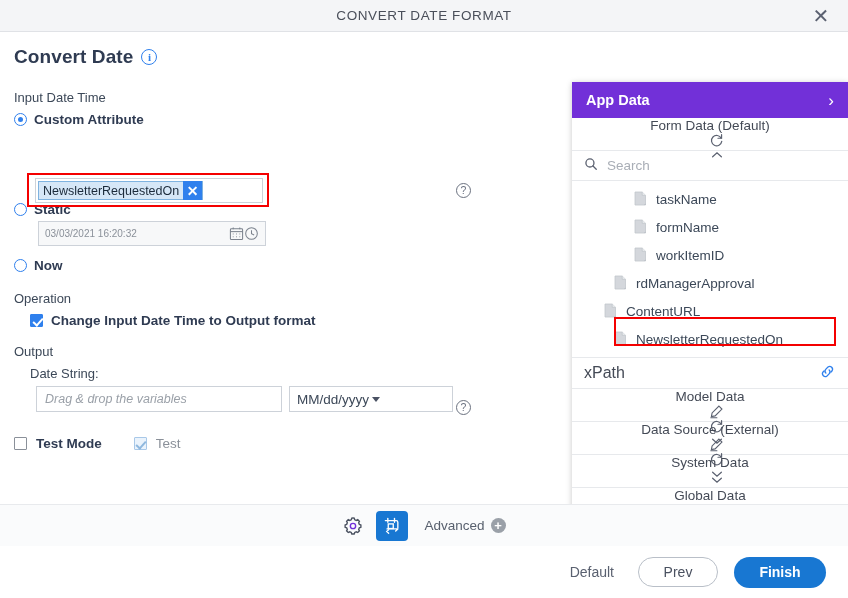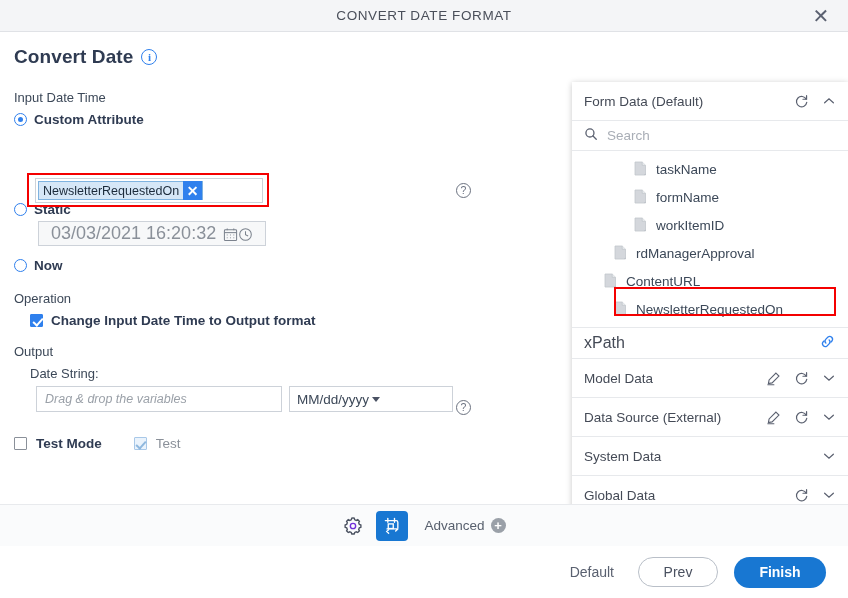--- a/index.html
+++ b/index.html
@@ -209,22 +209,22 @@
 
   .static-block { margin-top: 37px; }
   .static-input {
     margin-left: 24px;
     margin-top: 4px;
     width: 228px; height: 25px;
     border: 1px solid #cdd2d9;
     background: #f7f8f9;
     display: flex;
     align-items: center;
-    padding: 0 12px;
-    font-size: 18px;
+    padding: 0 6px;
+    font-size: 10px;
     color: #8a9099;
   }
   .static-input .val { flex: 1; }
   .mini-icon {
     width: 15px; height: 15px;
     flex: none;
     color: #7b828d;
   }
 
   .now-row { margin-top: 12px; }
@@ -346,29 +346,30 @@
     font-size: 14.5px;
     cursor: pointer;
   }
   .appdata-header .sp { flex: 1; }
   .chev-right {
     font-size: 17px;
     font-weight: normal;
     line-height: 1;
   }
   .panel-row {
-    height: 39px;
+    height: 33px;
     display: flex;
     align-items: center;
     padding: 0 12px;
     border-bottom: 1px solid #e7e9ec;
     color: #444a56;
     font-size: 13.5px;
     background: #fff;
     cursor: pointer;
+    flex-direction: column;
   }
   .panel-row .label { flex: 1; }
   .panel-row .act {
     margin-left: 13px;
     color: #5b6170;
     display: flex;
     align-items: center;
     cursor: pointer;
   }
   .search-row {
@@ -596,20 +597,24 @@
       <span class="chip-x">✕</span>
     </div>
   </div>
   <div class="redbox"></div>
 
   <div class="qmark abs1">?</div>
   <div class="qmark abs2">?</div>
 
   <div class="right-panel">
 
+    <div class="appdata-header">
+      <span class="sp">App Data</span>
+      <span class="chev-right">›</span>
+    </div>
 
     <div class="panel-row">
       <span class="label">Form Data (Default)</span>
       <span class="act">
         <svg width="15" height="15" viewBox="0 0 16 16" fill="none" stroke="#5b6170" stroke-width="1.3" stroke-linecap="round">
           <path d="M13 5.5A5.5 5.5 0 1 0 13.6 9"></path>
           <polyline points="13.4,1.8 13.4,5.6 9.6,5.6"></polyline>
         </svg>
       </span>
       <span class="act">

